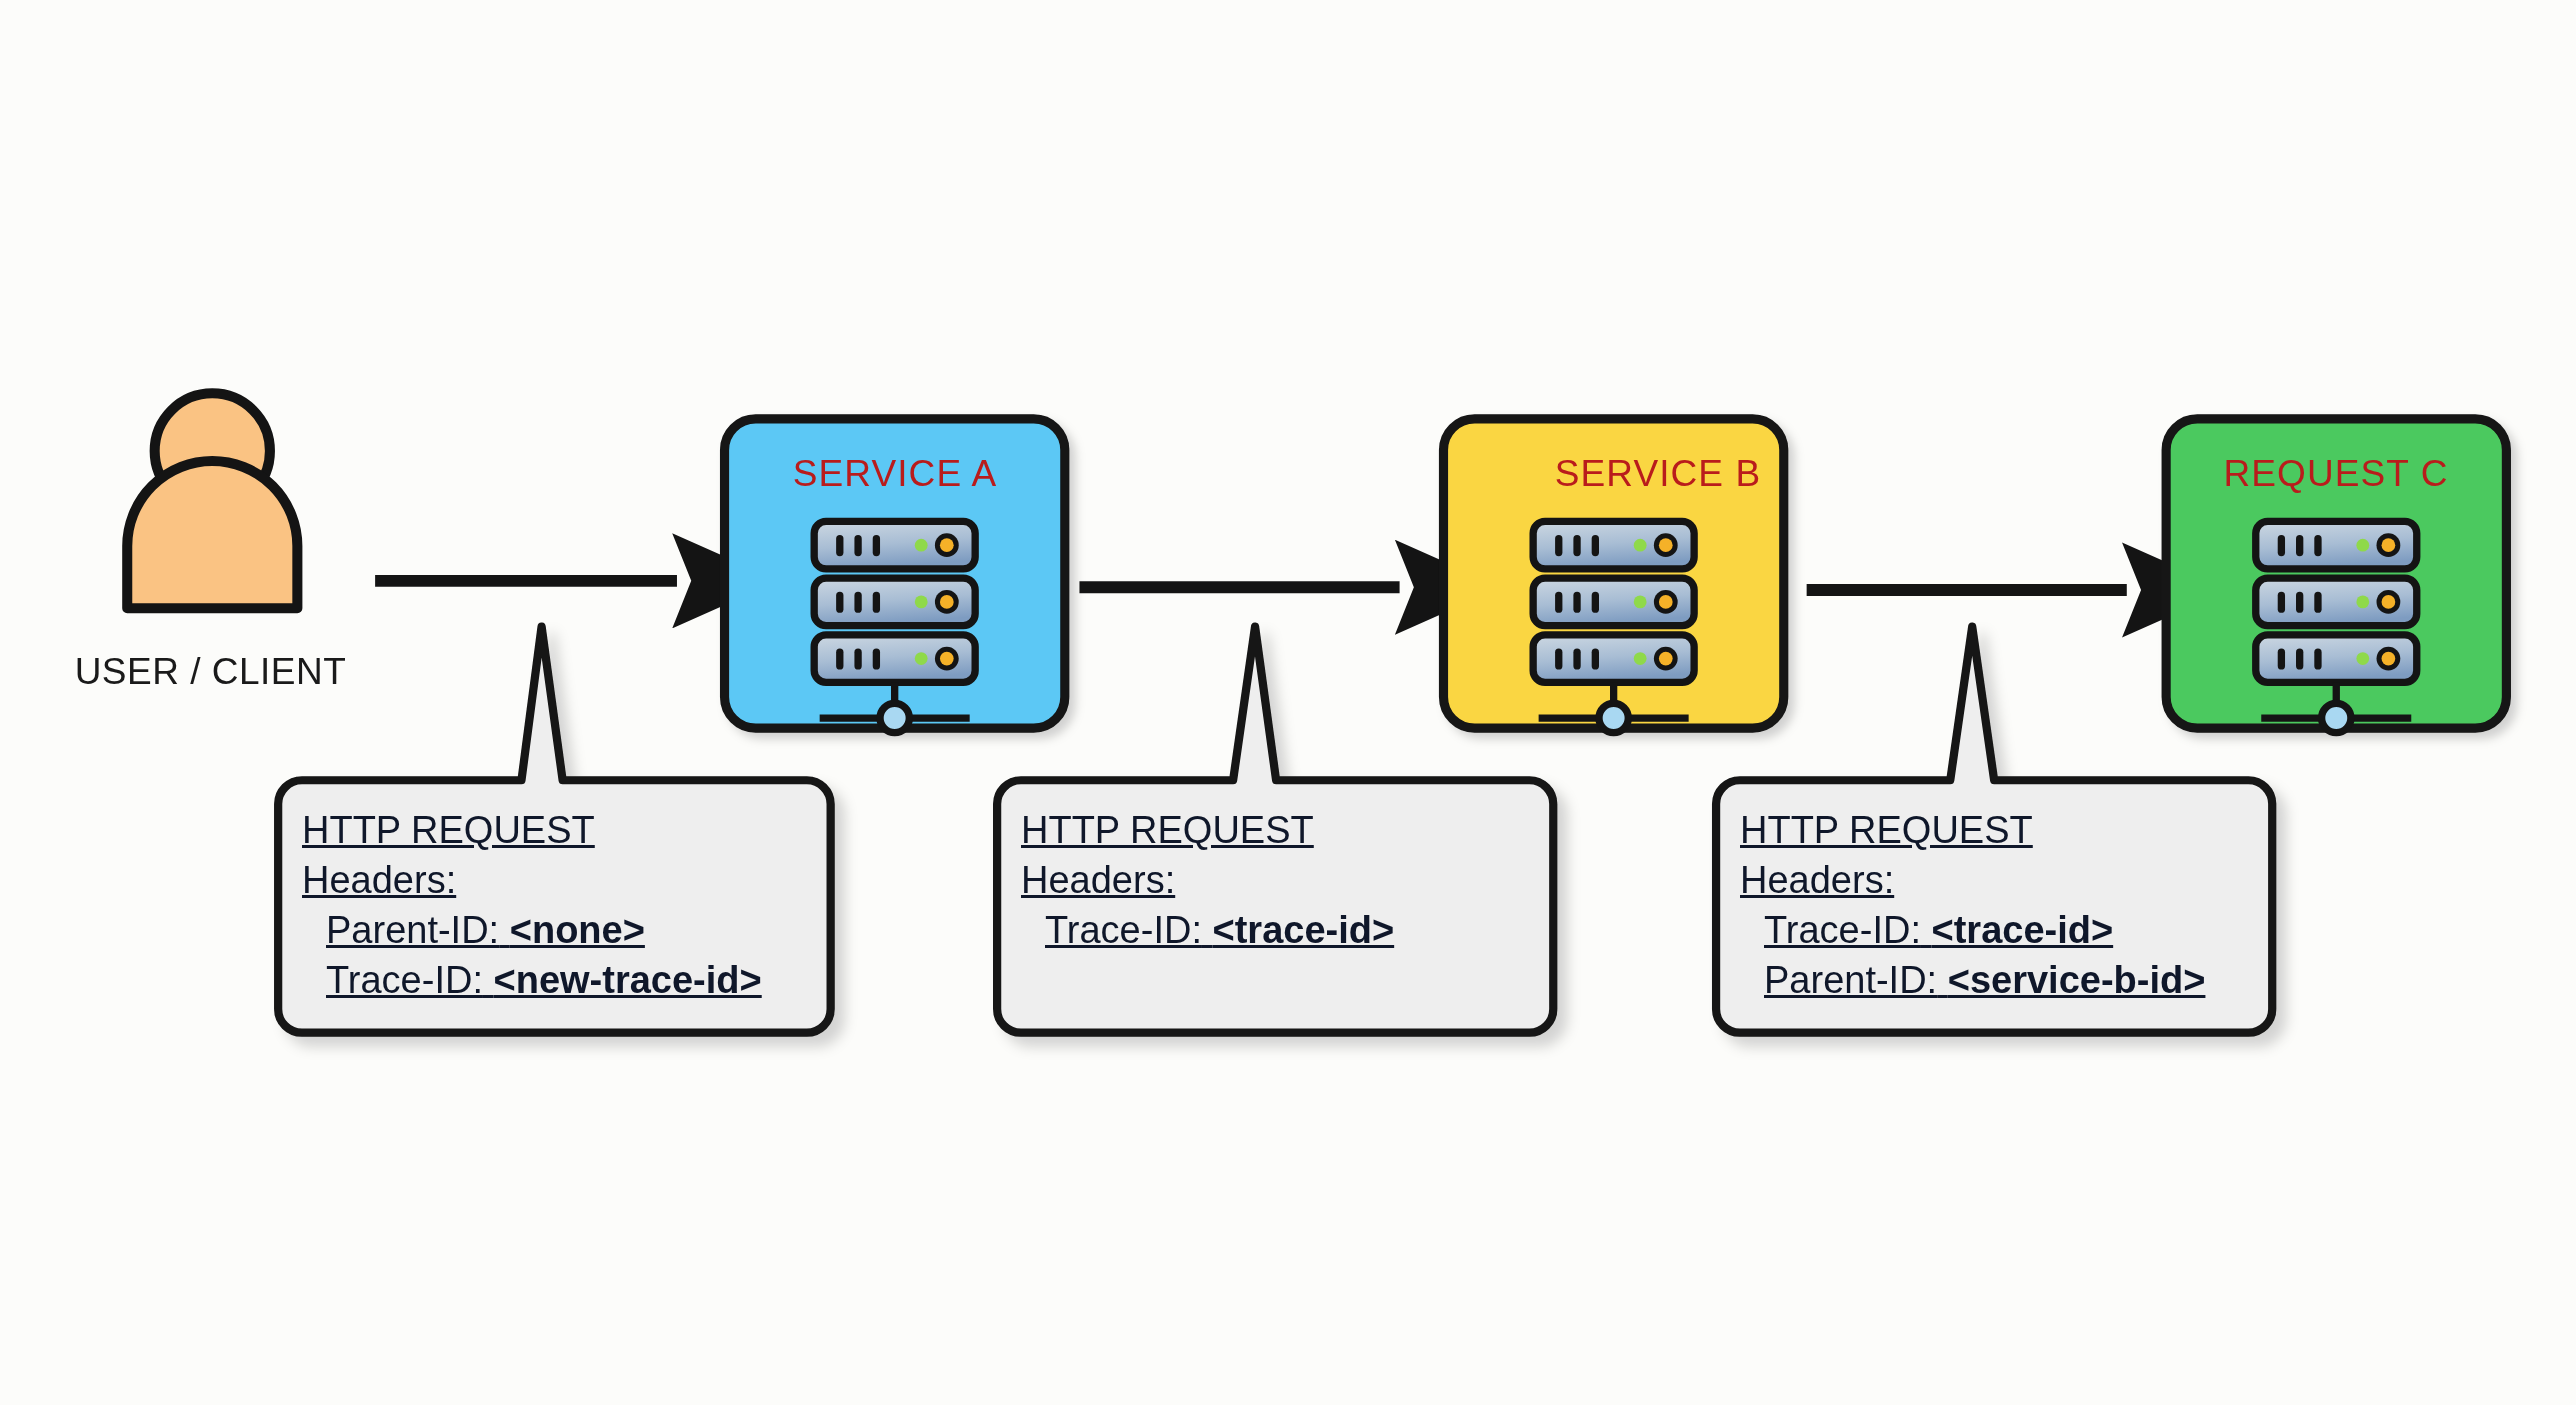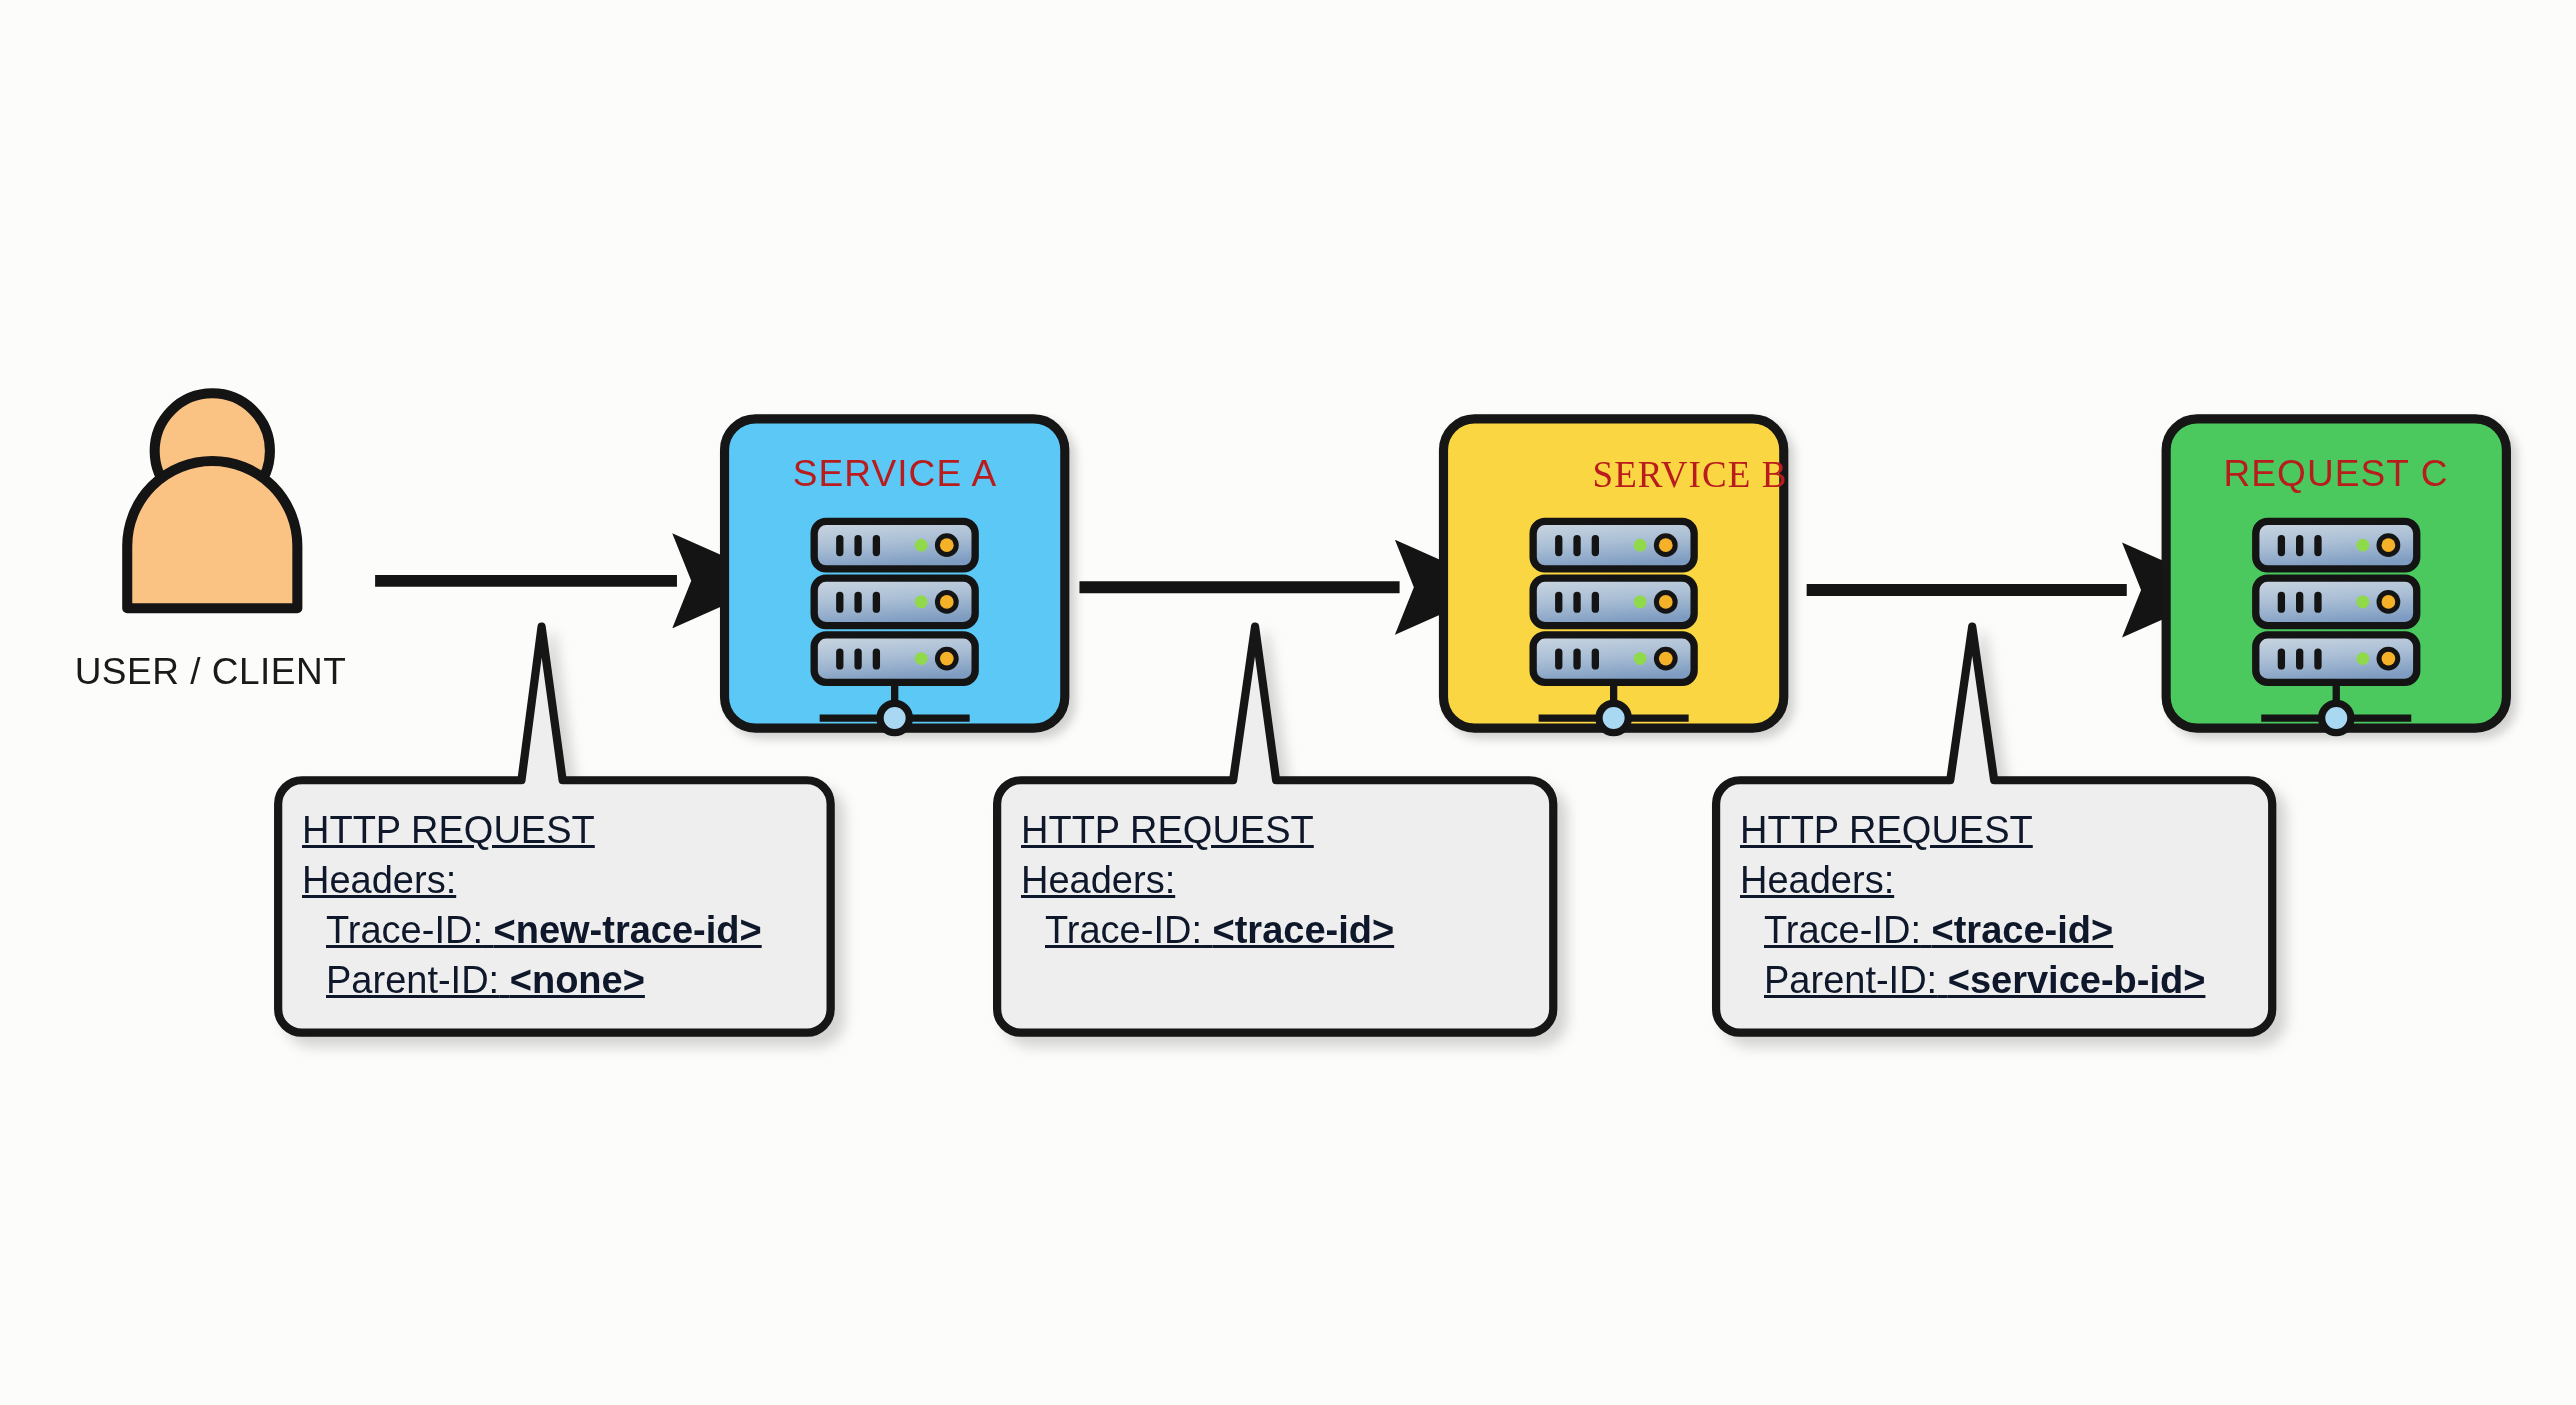--- a/index.html
+++ b/index.html
@@ -196,31 +196,31 @@
                A26,26 0 0 1 1876,1103
                L1876,879
                A26,26 0 0 1 1902,853 Z" fill="#eeeeee" stroke="#141414" stroke-width="9" stroke-linejoin="round"></path>
     </g>
   </svg>
 
   <div class="user-label">USER / CLIENT</div>
 
   <div class="service-title" style="left:725px; top:453px; width:340px;">SERVICE A</div>
 
-  <div class="service-title" style="left:1520px; top:453px; width:340px;font-family:Liberation Serif, serif;">SERVICE B</div>
+  <div class="service-title" style="left:1488px; top:453px; width:340px;">SERVICE B</div>
 
   <div class="service-title" style="left:2166px; top:453px; width:340px;">REQUEST C</div>
 
   <div class="callout-text" style="left:302px; top:805px;">
     <div>HTTP REQUEST</div>
     <div>Headers:</div>
+    <div class="indent"><span>Parent-ID:</span>
+      <b>&lt;none&gt;</b></div>
     <div class="indent"><span>Trace-ID:</span>
       <b>&lt;new-trace-id&gt;</b></div>
-    <div class="indent"><span>Parent-ID:</span>
-      <b>&lt;none&gt;</b></div>
   </div>
 
   <div class="callout-text" style="left:1021px; top:805px;">
     <div>HTTP REQUEST</div>
     <div>Headers:</div>
     <div class="indent"><span>Trace-ID:</span>
       <b>&lt;trace-id&gt;</b></div>
   </div>
 
   <div class="callout-text" style="left:1740px; top:805px;">

